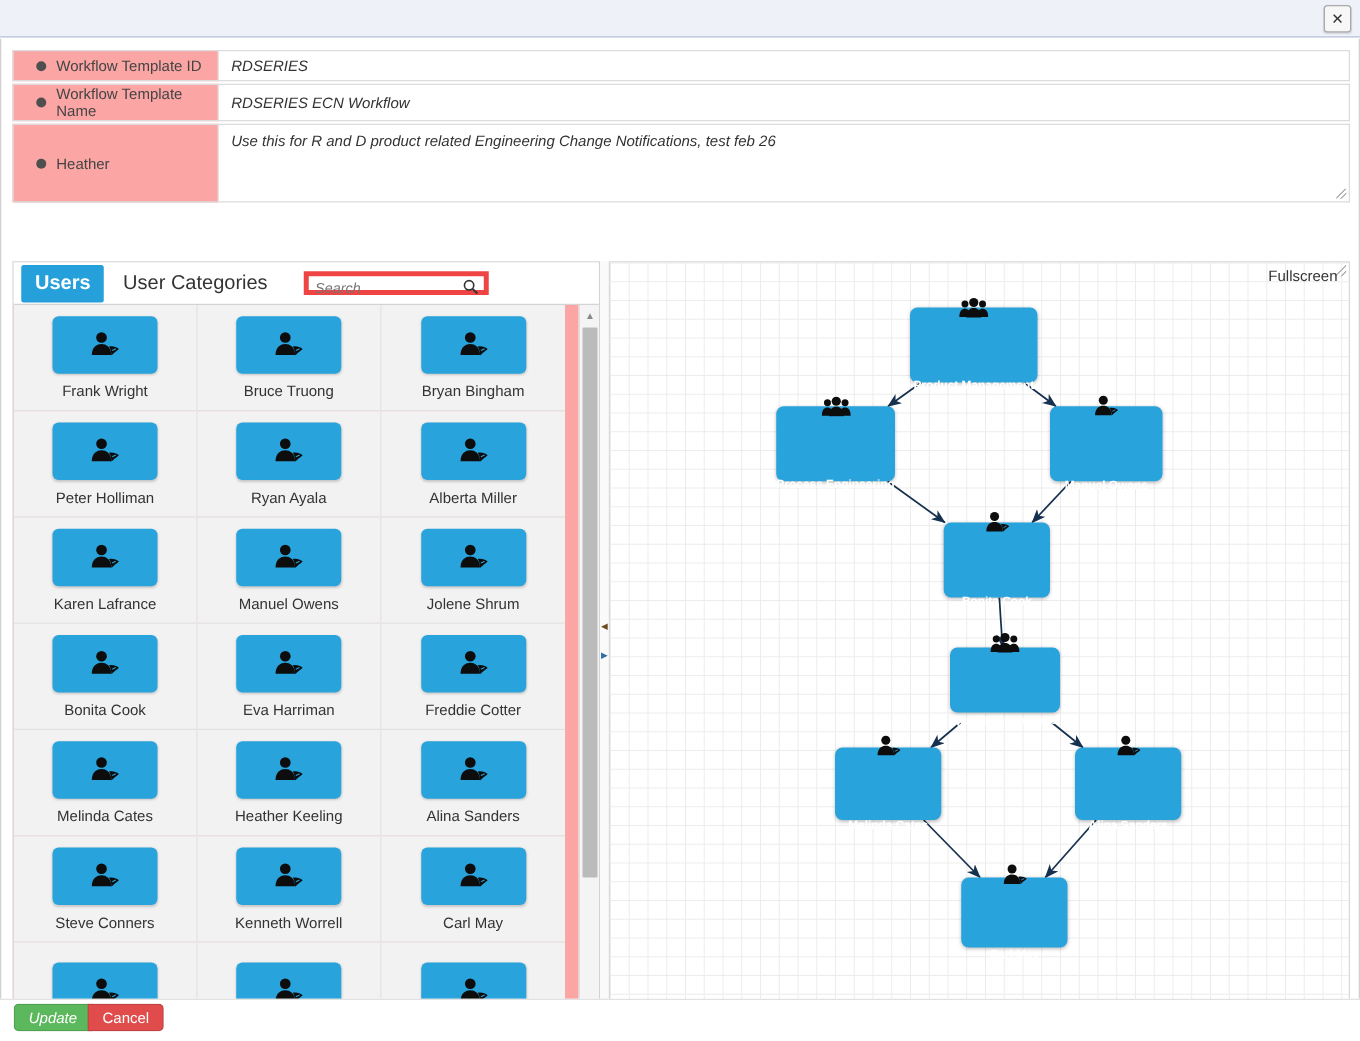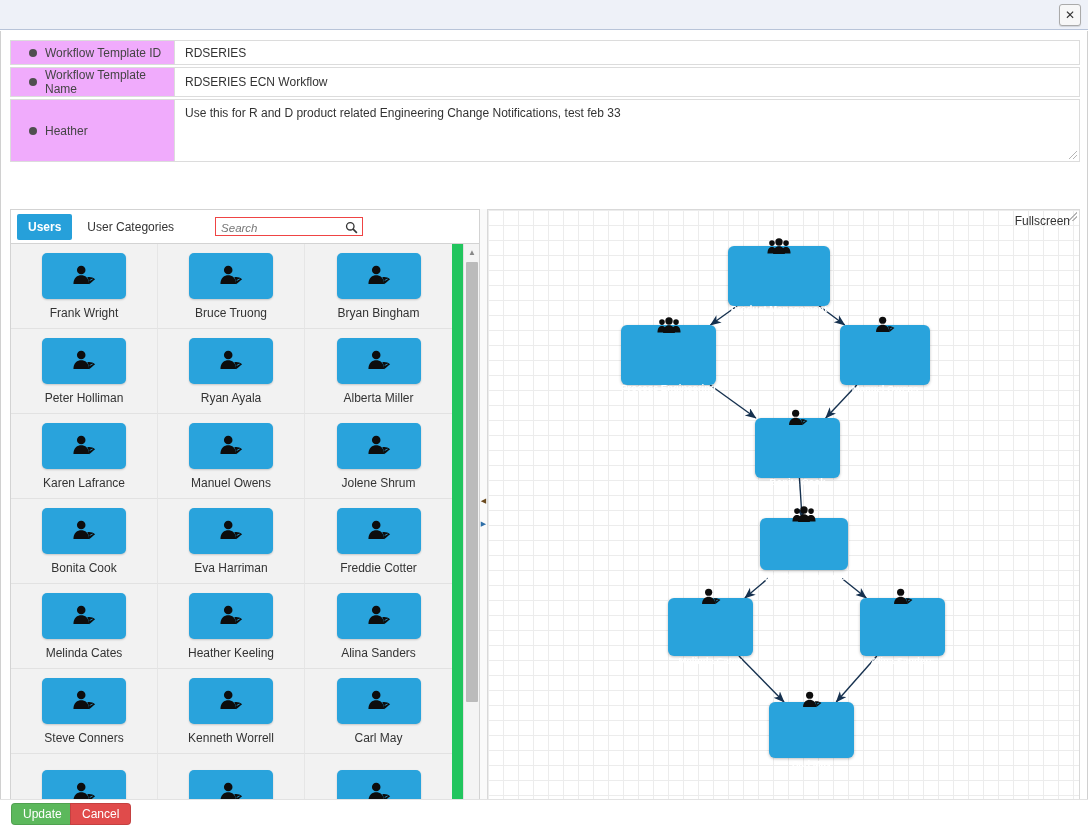--- a/index.html
+++ b/index.html
@@ -23,33 +23,33 @@
   }
   .body-area{
     position:absolute;left:0;top:31px;width:1088px;height:768px;
     background:#ffffff;box-sizing:border-box;
     border-left:1px solid #d0d0d0;border-right:1px solid #d0d0d0;
   }
   
   .form{position:absolute;left:9px;top:9px;width:1070px;}
   .frow{display:flex;margin-bottom:2px;}
   .flabel{
-    width:165px;min-height:25px;background:#f0abfc;border:1px solid #dcdcdc;
+    width:165px;min-height:25px;background:#fca5a5;border:1px solid #dcdcdc;
     box-sizing:border-box;display:flex;align-items:center;
     padding-left:18px;font-size:12px;color:#444;
   }
   .frow.comments .flabel{height:63px;}
   .bullet{
     width:8px;height:8px;border-radius:50%;background:#4f4f4f;
     display:inline-block;margin-right:8px;flex:0 0 auto;
   }
   .fvalue{
     flex:1;min-height:25px;border:1px solid #dcdcdc;border-left:none;
     box-sizing:border-box;background:#fff;display:flex;align-items:center;
-    padding-left:10px;font-size:12px;color:#333;
+    padding-left:10px;font-size:12px;color:#333;font-style:italic;
   }
   .fvalue.ta{
     height:63px;align-items:flex-start;padding-top:6px;position:relative;
     resize:none;
   }
   .resize-grip{
     position:absolute;right:2px;bottom:2px;width:8px;height:8px;
     background:
       linear-gradient(135deg,transparent 45%,#b5b5b5 45%,#b5b5b5 55%,transparent 55%),
       linear-gradient(135deg,transparent 70%,#b5b5b5 70%,#b5b5b5 80%,transparent 80%);
@@ -57,39 +57,39 @@
   
   .left-panel{
     position:absolute;left:9px;top:178px;width:470px;height:613px;
     border:1px solid #d3d3d3;box-sizing:border-box;background:#fff;
   }
   .tabbar{
     height:34px;border-bottom:1px solid #d3d3d3;box-sizing:border-box;
     display:flex;align-items:center;padding:0 6px;background:#fff;
   }
   .tab{
-    font-size:12px;padding:6px 11px;margin-right:4px;cursor:pointer;color:#333;
+    font-size:16px;padding:6px 11px;margin-right:4px;cursor:pointer;color:#333;
     border-radius:2px;
   }
   .tab.active{background:#26a0da;color:#fff;font-weight:bold;}
   .searchbox{
-    position:relative;margin-left:26px;width:148px;height:19px;
-    border:1px solid #ef4444;background:#fff;box-sizing:border-box;
+    position:relative;margin-left:14px;width:148px;height:19px;
+    border:4px solid #ef4444;background:#fff;box-sizing:border-box;
   }
   .searchbox input{
     border:none;outline:none;width:118px;height:17px;font-size:11.5px;
     font-style:italic;color:#9a9a9a;padding-left:5px;background:transparent;
     font-family:"Liberation Sans", sans-serif;
   }
   .search-icon{
     position:absolute;right:4px;top:2px;width:13px;height:13px;
   }
   .grid-wrap{
     position:absolute;left:0;top:34px;right:16px;bottom:0;overflow:hidden;
-    background:#22c55e;
+    background:#fca5a5;
   }
   .ugrid{display:flex;flex-wrap:wrap;}
   .ucell{
     width:147px;height:85px;box-sizing:border-box;
     border-right:1px solid #e6e6e6;border-bottom:1px solid #e2e2e2;
     background:#f2f2f2;display:flex;flex-direction:column;
     align-items:center;justify-content:center;cursor:pointer;
   }
   .ucell:nth-child(3n){border-right:none;align-items:center;}
   .ucard{
@@ -159,21 +159,21 @@
   .footer{
     position:absolute;left:0;top:799px;width:1088px;height:34px;
     background:#ffffff;border-top:1px solid #e2e2e2;box-sizing:border-box;
   }
   .btn{
     position:absolute;top:3px;height:22px;font-size:12px;color:#fff;
     border:1px solid rgba(0,0,0,.12);box-sizing:border-box;cursor:pointer;
     display:flex;align-items:center;justify-content:center;padding:0 11px;
     font-family:"Liberation Sans", sans-serif;
   }
-  .btn.update{left:11px;background:#5cb85c;border-radius:4px 0 0 4px;}
+  .btn.update{left:11px;background:#5cb85c;border-radius:4px 0 0 4px;font-style:italic;}
   .btn.cancel{left:70px;background:#e04b4b;border-radius:0 4px 4px 0;text-align:center;}
   .page-bg{position:absolute;left:0;top:0;width:1088px;height:833px;background:#ffffff;}
 </style>
 </head>
 <body>
 
 <div id="app">
   <div class="page-bg"></div>
 
   <div class="titlebar">
@@ -198,21 +198,21 @@
         </div>
         <div class="fvalue">RDSERIES ECN Workflow</div>
       </div>
 
       <div class="frow comments">
         <div class="flabel">
           <span class="bullet"></span>
           <span>Heather</span>
         </div>
         <div class="fvalue ta">
-          <span>Use this for R and D product related Engineering Change Notifications, test feb 33</span>
+          <span>Use this for R and D product related Engineering Change Notifications, test feb 26</span>
           <span class="resize-grip"></span>
         </div>
       </div>
     </div>
 
     <div class="left-panel">
       <div class="tabbar">
         <div class="tab active">Users</div>
         <div class="tab">User Categories</div>
         <div class="searchbox">

